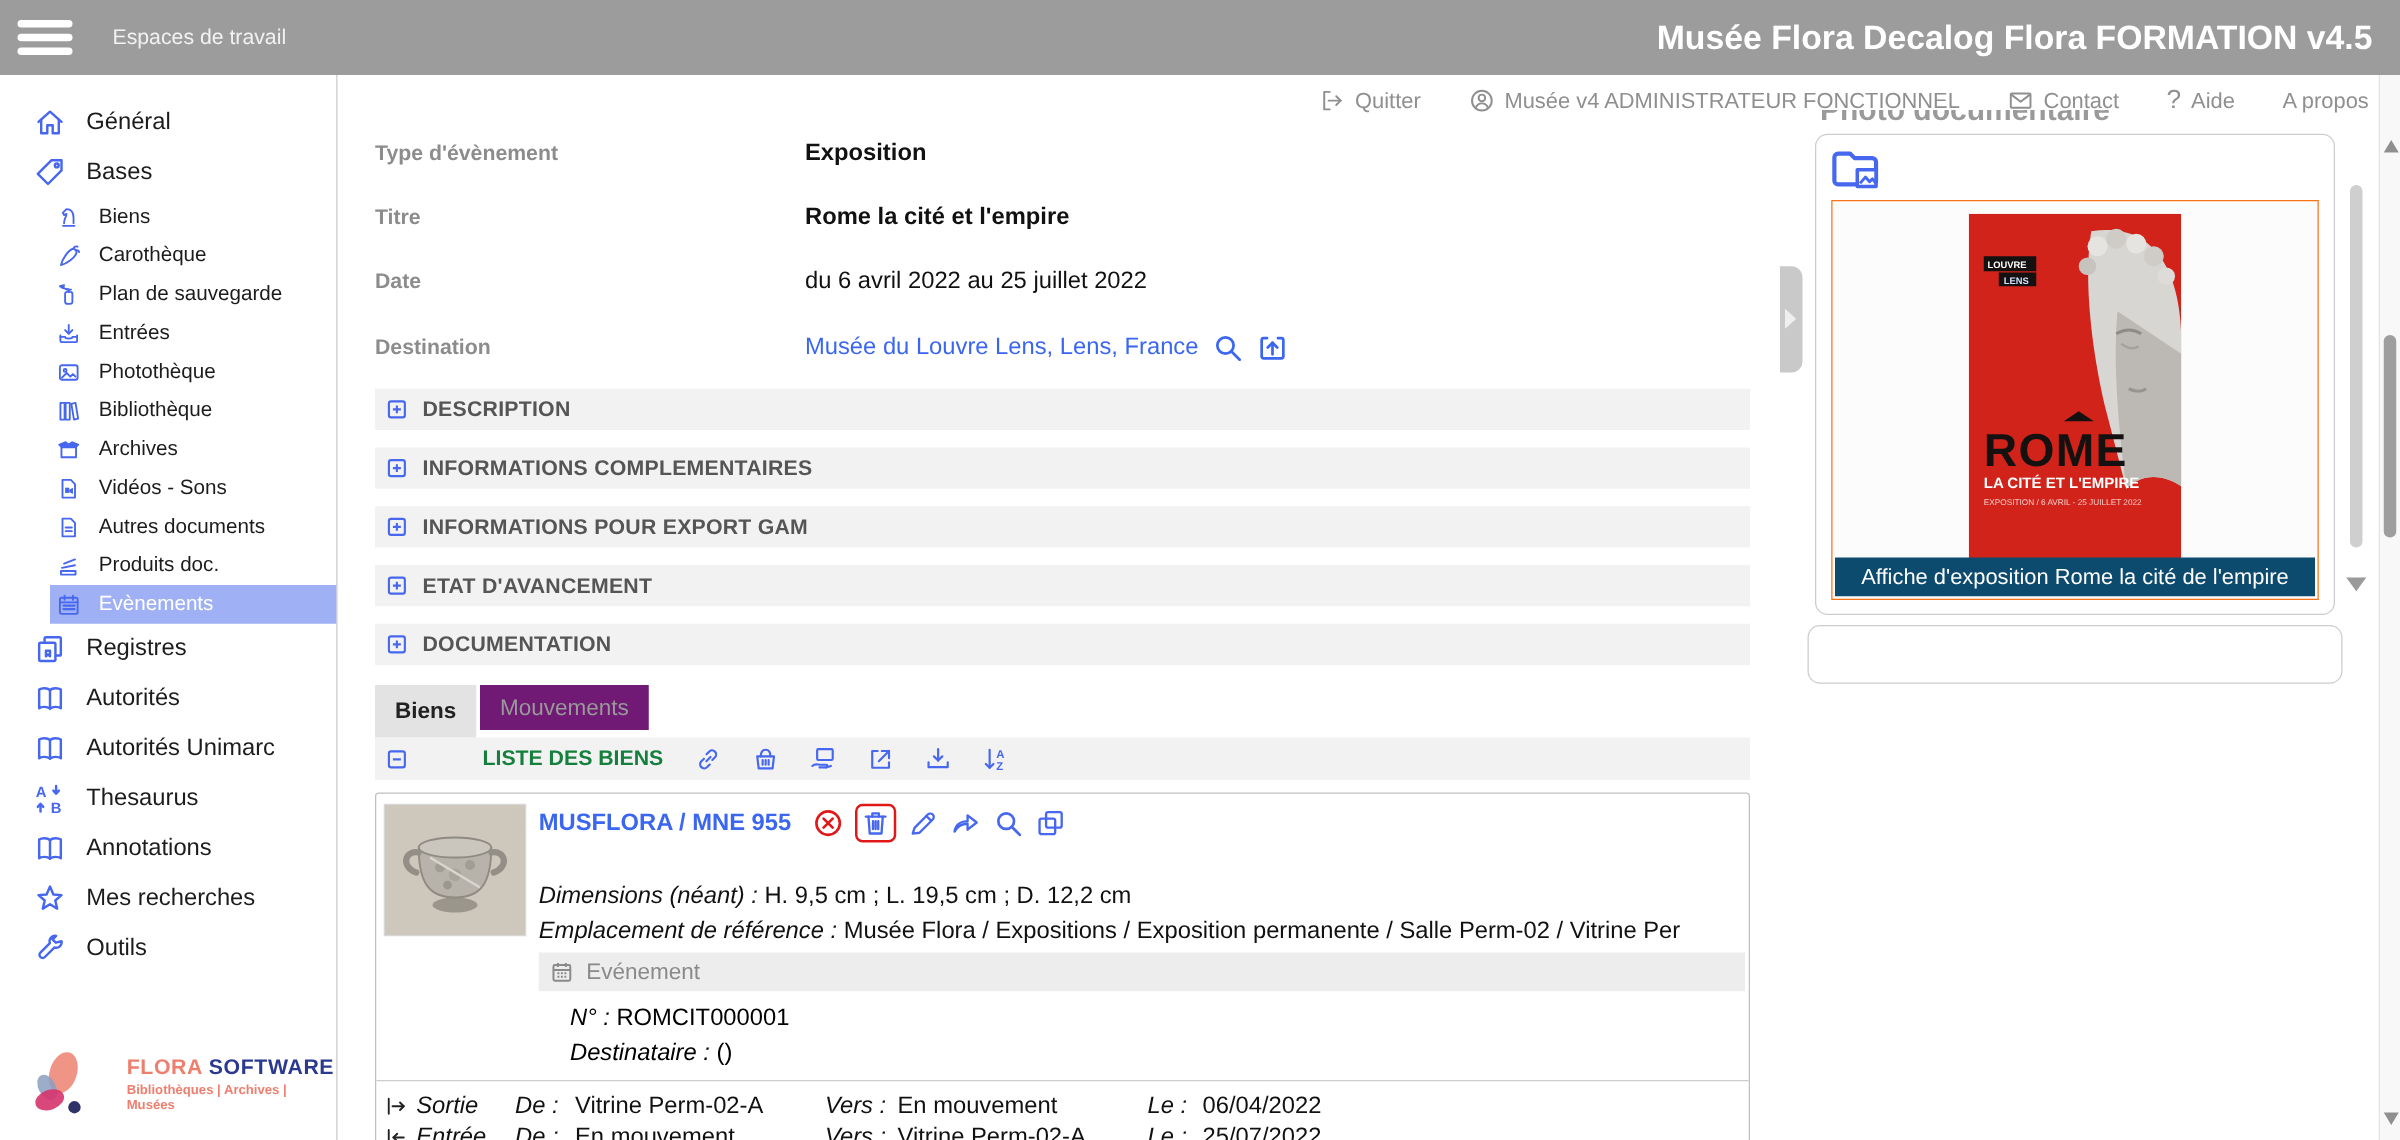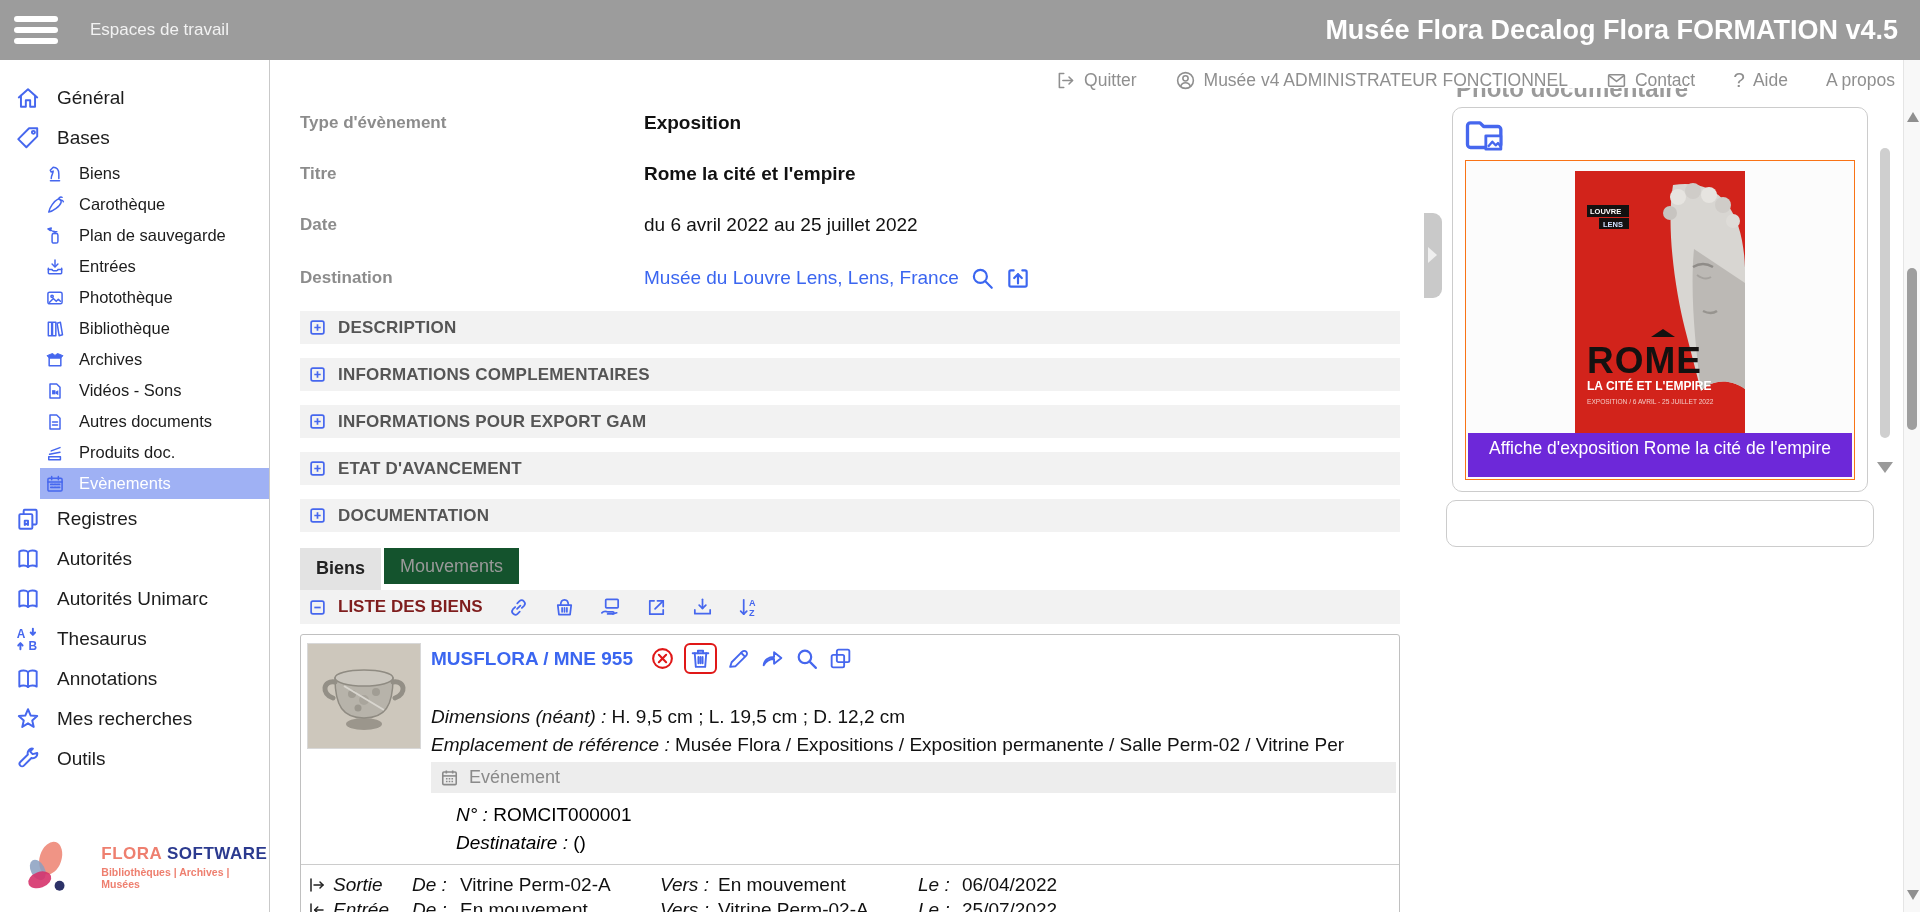--- a/index.html
+++ b/index.html
@@ -12,21 +12,21 @@
     display:flex; align-items:center; z-index:30; }
   .burger { width:44px; height:28px; margin-left:14px; display:flex; flex-direction:column;
     justify-content:space-between; cursor:pointer; }
   .burger span { display:block; height:6px; background:#fff; border-radius:3px; }
   .hdr-space { color:#f2f2f2; font-size:17px; margin-left:32px; }
   .hdr-title { margin-left:auto; margin-right:22px; color:#fff; font-size:27px; font-weight:bold; }
 
   
   .sidebar { position:absolute; top:60px; left:0; width:270px; bottom:0; background:#fff;
     border-right:1px solid #c9c9c9; padding-top:18px; z-index:20; }
-  .side-item { display:flex; align-items:center; height:40px; padding-left:15px; gap:16px;
+  .side-item { display:flex; align-items:center; height:40px; padding-left:27px; gap:16px;
     font-size:19px; color:#1c1c1c; cursor:pointer; }
   .side-item .ic { width:26px; height:26px; color:#4667ee; flex:0 0 auto; }
   .side-item .ic svg { width:100%; height:100%; }
   .side-item.sub { height:31px; margin-left:40px; padding-left:5px; gap:14px; font-size:16.5px; }
   .side-item.sub .ic { width:20px; height:20px; }
   .side-item.sub.selected { background:#9fb1f4; color:#fff; }
   .logo { position:absolute; left:18px; bottom:14px; display:flex; align-items:center; gap:22px; }
   .logo-txt .l1 { font-size:17px; font-weight:bold; letter-spacing:.5px; }
   .logo-txt .l1 .b1 { color:#ee7f6f; } .logo-txt .l1 .b2 { color:#2b3a8f; }
   .logo-txt .l2 { font-size:10.5px; font-weight:bold; color:#ee7f6f; margin-top:2px; }
@@ -53,26 +53,26 @@
   .sections { margin-top:20px; }
   .sectbar { height:33px; background:#f2f2f2; display:flex; align-items:center; gap:12px;
     padding-left:9px; margin-bottom:14px; cursor:pointer; }
   .sectbar .pm { width:17px; height:17px; color:#4667ee; flex:0 0 auto; }
   .sectbar .pm svg { width:100%; height:100%; }
   .sectbar .stxt { font-size:17px; font-weight:bold; color:#555; letter-spacing:.2px; }
 
   .tabs { display:flex; gap:3px; margin-top:16px; align-items:flex-start; }
   .tab { padding:0 16px; font-size:18px; cursor:pointer; }
   .tab.active { background:#e3e3e3; color:#222; font-weight:bold; height:42px; line-height:40px; }
-  .tab.inactive { background:#14532d; color:#999; height:36px; line-height:36px; }
+  .tab.inactive { background:#701a75; color:#999; height:36px; line-height:36px; }
 
   .listbar { height:34px; background:#f2f2f2; display:flex; align-items:center; gap:12px; padding-left:9px; }
   .listbar .pm { width:17px; height:17px; color:#4667ee; }
   .listbar .pm svg { width:100%; height:100%; }
-  .listbar .ltxt { font-size:17px; font-weight:bold; color:#7f1d1d; margin-right:12px; }
+  .listbar .ltxt { font-size:17px; font-weight:bold; color:#15803d; margin-right:12px;margin-left:48px; }
   .ltool { display:flex; gap:23px; align-items:center; }
   .ltool .tic { width:23px; height:23px; color:#4667ee; cursor:pointer; }
   .ltool .tic svg { width:100%; height:100%; }
 
   
   .card { margin-top:10px; height:294px; border:1px solid #c0c0c0; border-radius:3px;
     position:relative; background:#fff; overflow:hidden; }
   .thumb { position:absolute; left:6px; top:8px; width:114px; height:106px; border:1px solid #d8d8d8; cursor:pointer; }
   .title-row { position:absolute; left:130px; top:8px; display:flex; align-items:center; gap:9px; }
   .rtitle { color:#3b66f0; font-weight:bold; font-size:19px; margin-right:8px; cursor:pointer; }
@@ -107,21 +107,21 @@
   .pp-head { position:absolute; left:1456px; top:88px; width:340px; height:13px; overflow:hidden; }
   .pp-head span { display:block; margin-top:-13px; font-size:24px; font-weight:bold; color:#9a9a9a; }
   .pp-card1 { position:absolute; left:1452px; top:107px; width:416px; height:385px;
     border:1px solid #ccc; border-radius:10px; background:#fff; }
   .folder-ic { position:absolute; left:10px; top:7px; width:44px; height:40px; color:#4667ee; cursor:pointer; }
   .folder-ic svg { width:100%; height:100%; }
   .pp-inner { position:absolute; left:12px; right:12px; top:52px; bottom:11px;
     border:1px solid #f97316; background:#fcfcfc; }
   .poster { position:absolute; left:50%; transform:translateX(-50%); top:10px; width:170px; height:284px;
     cursor:pointer; }
-  .caption { position:absolute; left:2px; right:2px; bottom:2px; height:44px; background:#6d28d9;
+  .caption { position:absolute; left:2px; right:2px; bottom:2px; height:31px; background:#0c4a6e;
     color:#fff; font-size:17.5px; text-align:center; line-height:31px; z-index:3; }
   .pp-card2 { position:absolute; left:1446px; top:500px; width:428px; height:47px;
     border:1px solid #ccc; border-radius:10px; background:#fff; }
 
   .drawer-handle { position:absolute; left:1424px; top:213px; width:18px; height:85px;
     background:#c9c9c9; border-radius:0 9px 9px 0; cursor:pointer; z-index:15; }
   .drawer-handle:after { content:""; position:absolute; left:4px; top:34px;
     border-left:9px solid #efefef; border-top:8px solid transparent; border-bottom:8px solid transparent; }
 
   .inner-scroll { position:absolute; left:1880px; top:148px; width:10px; height:290px;

